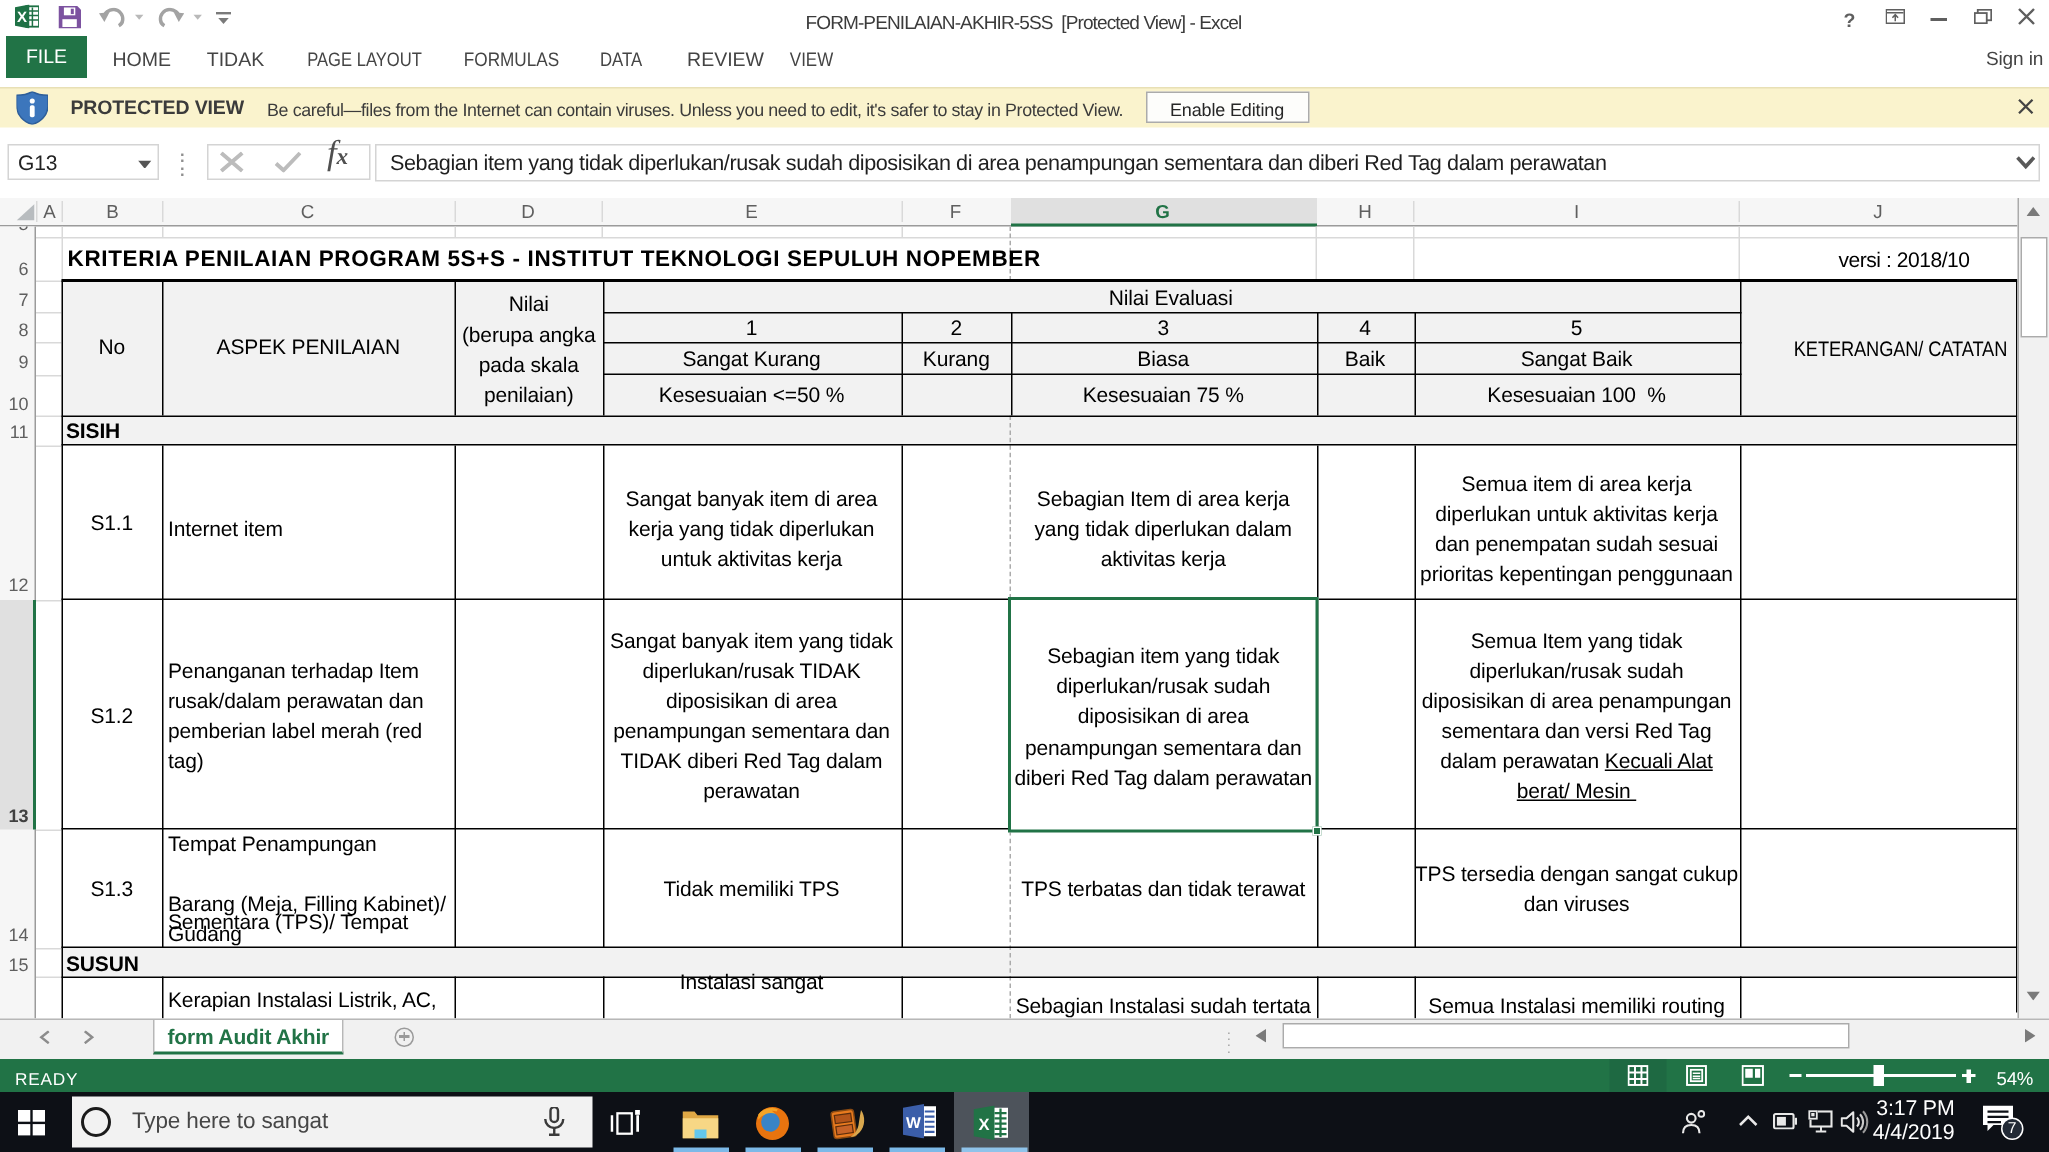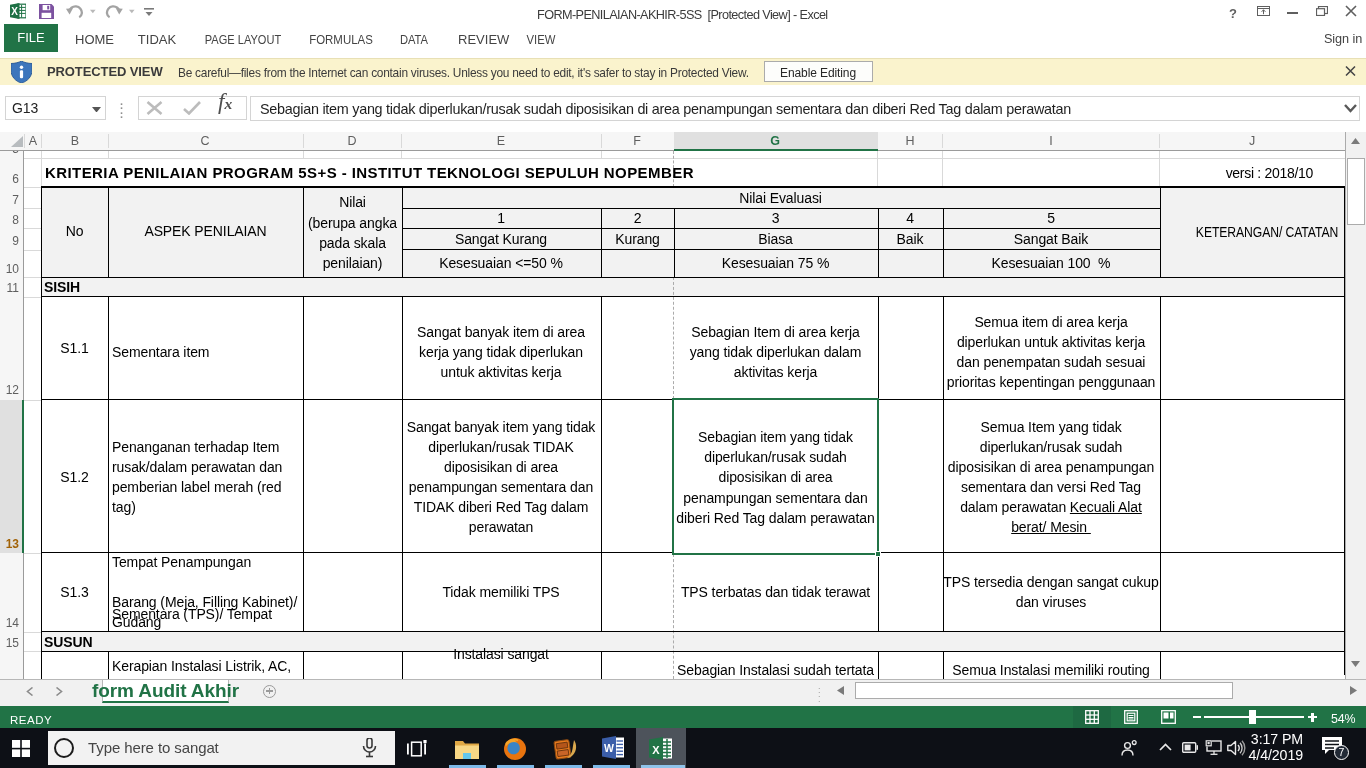--- a/index.html
+++ b/index.html
@@ -138,21 +138,21 @@
 <div class="a" style="left:0;top:399.5px;width:24px;height:153px;background:#e0e0e0;border-right:2px solid #217346"></div>
 <div class="a" style="left:0;top:150.5px;width:24px;height:528.5px;overflow:hidden">
 <div class="rowh" style="top:-9px">5</div>
 <div class="rowh" style="top:21px">6</div>
 <div class="rowh" style="top:42.5px">7</div>
 <div class="rowh" style="top:62.5px">8</div>
 <div class="rowh" style="top:83.5px">9</div>
 <div class="rowh" style="top:111px">10</div>
 <div class="rowh" style="top:130.5px">11</div>
 <div class="rowh" style="top:232.5px">12</div>
-<div class="rowh b" style="top:386px;color:#a16207">13</div>
+<div class="rowh b" style="top:386px;color:#404040">13</div>
 <div class="rowh" style="top:465px">14</div>
 <div class="rowh" style="top:485.5px">15</div>
 </div>
 
 <div class="gl" style="left:24px;top:157.5px;width:1321px;height:1px"></div>
 <div class="gl" style="left:41px;top:150.5px;width:1px;height:36.5px"></div>
 <div class="gl" style="left:108px;top:150.5px;width:1px;height:7px"></div>
 <div class="gl" style="left:303px;top:150.5px;width:1px;height:7px"></div>
 <div class="gl" style="left:401px;top:150.5px;width:1px;height:7px"></div>
 <div class="gl" style="left:601px;top:150.5px;width:1px;height:7px"></div>
@@ -234,21 +234,21 @@
 <div class="t c" style="left:637.5px;top:228.5px">Kurang</div>
 <div class="t c" style="left:775.5px;top:228.5px">Biasa</div>
 <div class="t c" style="left:910px;top:228.5px">Baik</div>
 <div class="t c" style="left:1051px;top:228.5px">Sangat Baik</div>
 <div class="t c" style="left:501px;top:253px">Kesesuaian &lt;=50 %</div>
 <div class="t c" style="left:775.5px;top:253px">Kesesuaian 75 %</div>
 <div class="t c" style="left:1051px;top:253px">Kesesuaian 100&nbsp; %</div>
 <div class="t" style="left:1267px;top:221.5px;transform:translateX(-50%) scaleX(0.87)">KETERANGAN/ CATATAN</div>
 <div class="t b" style="left:44px;top:277px">SISIH</div>
 <div class="t c" style="left:74.5px;top:338px">S1.1</div>
-<div class="t" style="left:112px;top:342px">Sementara item</div>
+<div class="t" style="left:112px;top:342px">Internet item</div>
 <div class="t c" style="left:501px;top:322px">Sangat banyak item di area</div>
 <div class="t c" style="left:501px;top:342px">kerja yang tidak diperlukan</div>
 <div class="t c" style="left:501px;top:362px">untuk aktivitas kerja</div>
 <div class="t c" style="left:775.5px;top:322px">Sebagian Item di area kerja</div>
 <div class="t c" style="left:775.5px;top:342px">yang tidak diperlukan dalam</div>
 <div class="t c" style="left:775.5px;top:362px">aktivitas kerja</div>
 <div class="t c" style="left:1051px;top:312px">Semua item di area kerja</div>
 <div class="t c" style="left:1051px;top:332px">diperlukan untuk aktivitas kerja</div>
 <div class="t c" style="left:1051px;top:352px">dan penempatan sudah sesuai</div>
 <div class="t c" style="left:1051px;top:372px">prioritas kepentingan penggunaan</div>
@@ -301,21 +301,21 @@
   </svg>
 
 <div class="a" style="left:0;top:679px;width:1366px;height:27px;background:#f1f1f1;border-top:1px solid #b7b7b7"></div>
 <svg class="a" style="left:26px;top:687px" width="8" height="9" viewBox="0 0 8 9">
     <path d="M6.5 0.5 L1.5 4.5 L6.5 8.5" fill="none" stroke="#8c8c8c" stroke-width="1.6"></path>
   </svg>
 <svg class="a" style="left:55px;top:687px" width="8" height="9" viewBox="0 0 8 9">
     <path d="M1.5 0.5 L6.5 4.5 L1.5 8.5" fill="none" stroke="#8c8c8c" stroke-width="1.6"></path>
   </svg>
 <div class="a" style="left:102px;top:680px;width:127px;height:22.5px;background:#fff;border-left:1px solid #b7b7b7;border-right:1px solid #b7b7b7;border-bottom:2.5px solid #217346"></div>
-<div class="t b" style="left:165.5px;top:681px;font-size:19px;color:#217346;transform:translateX(-50%)">form Audit Akhir</div>
+<div class="t b" style="left:165.5px;top:681px;font-size:14px;color:#217346;transform:translateX(-50%)">form Audit Akhir</div>
 <div class="a" style="left:263px;top:684.5px;width:13px;height:13px;border:1.5px solid #9a9a9a;border-radius:50%"></div>
 <div class="a" style="left:266.2px;top:690.2px;width:6.6px;height:1.6px;background:#9a9a9a"></div>
 <div class="a" style="left:268.7px;top:687.7px;width:1.6px;height:6.6px;background:#9a9a9a"></div>
 <div class="a" style="left:818px;top:684px;width:3px;height:15px;color:#9a9a9a;font-size:9px;line-height:4.2px">.<br>.<br>.<br>.</div>
 
 <svg class="a" style="left:837px;top:686px" width="7" height="9" viewBox="0 0 7 9">
     <path d="M7 0 L0 4.5 L7 9 Z" fill="#7a7a7a"></path>
   </svg>
 <div class="a" style="left:855px;top:682px;width:378px;height:17px;background:#fff;border:1px solid #ababab"></div>
 <svg class="a" style="left:1350px;top:686px" width="7" height="9" viewBox="0 0 7 9">

